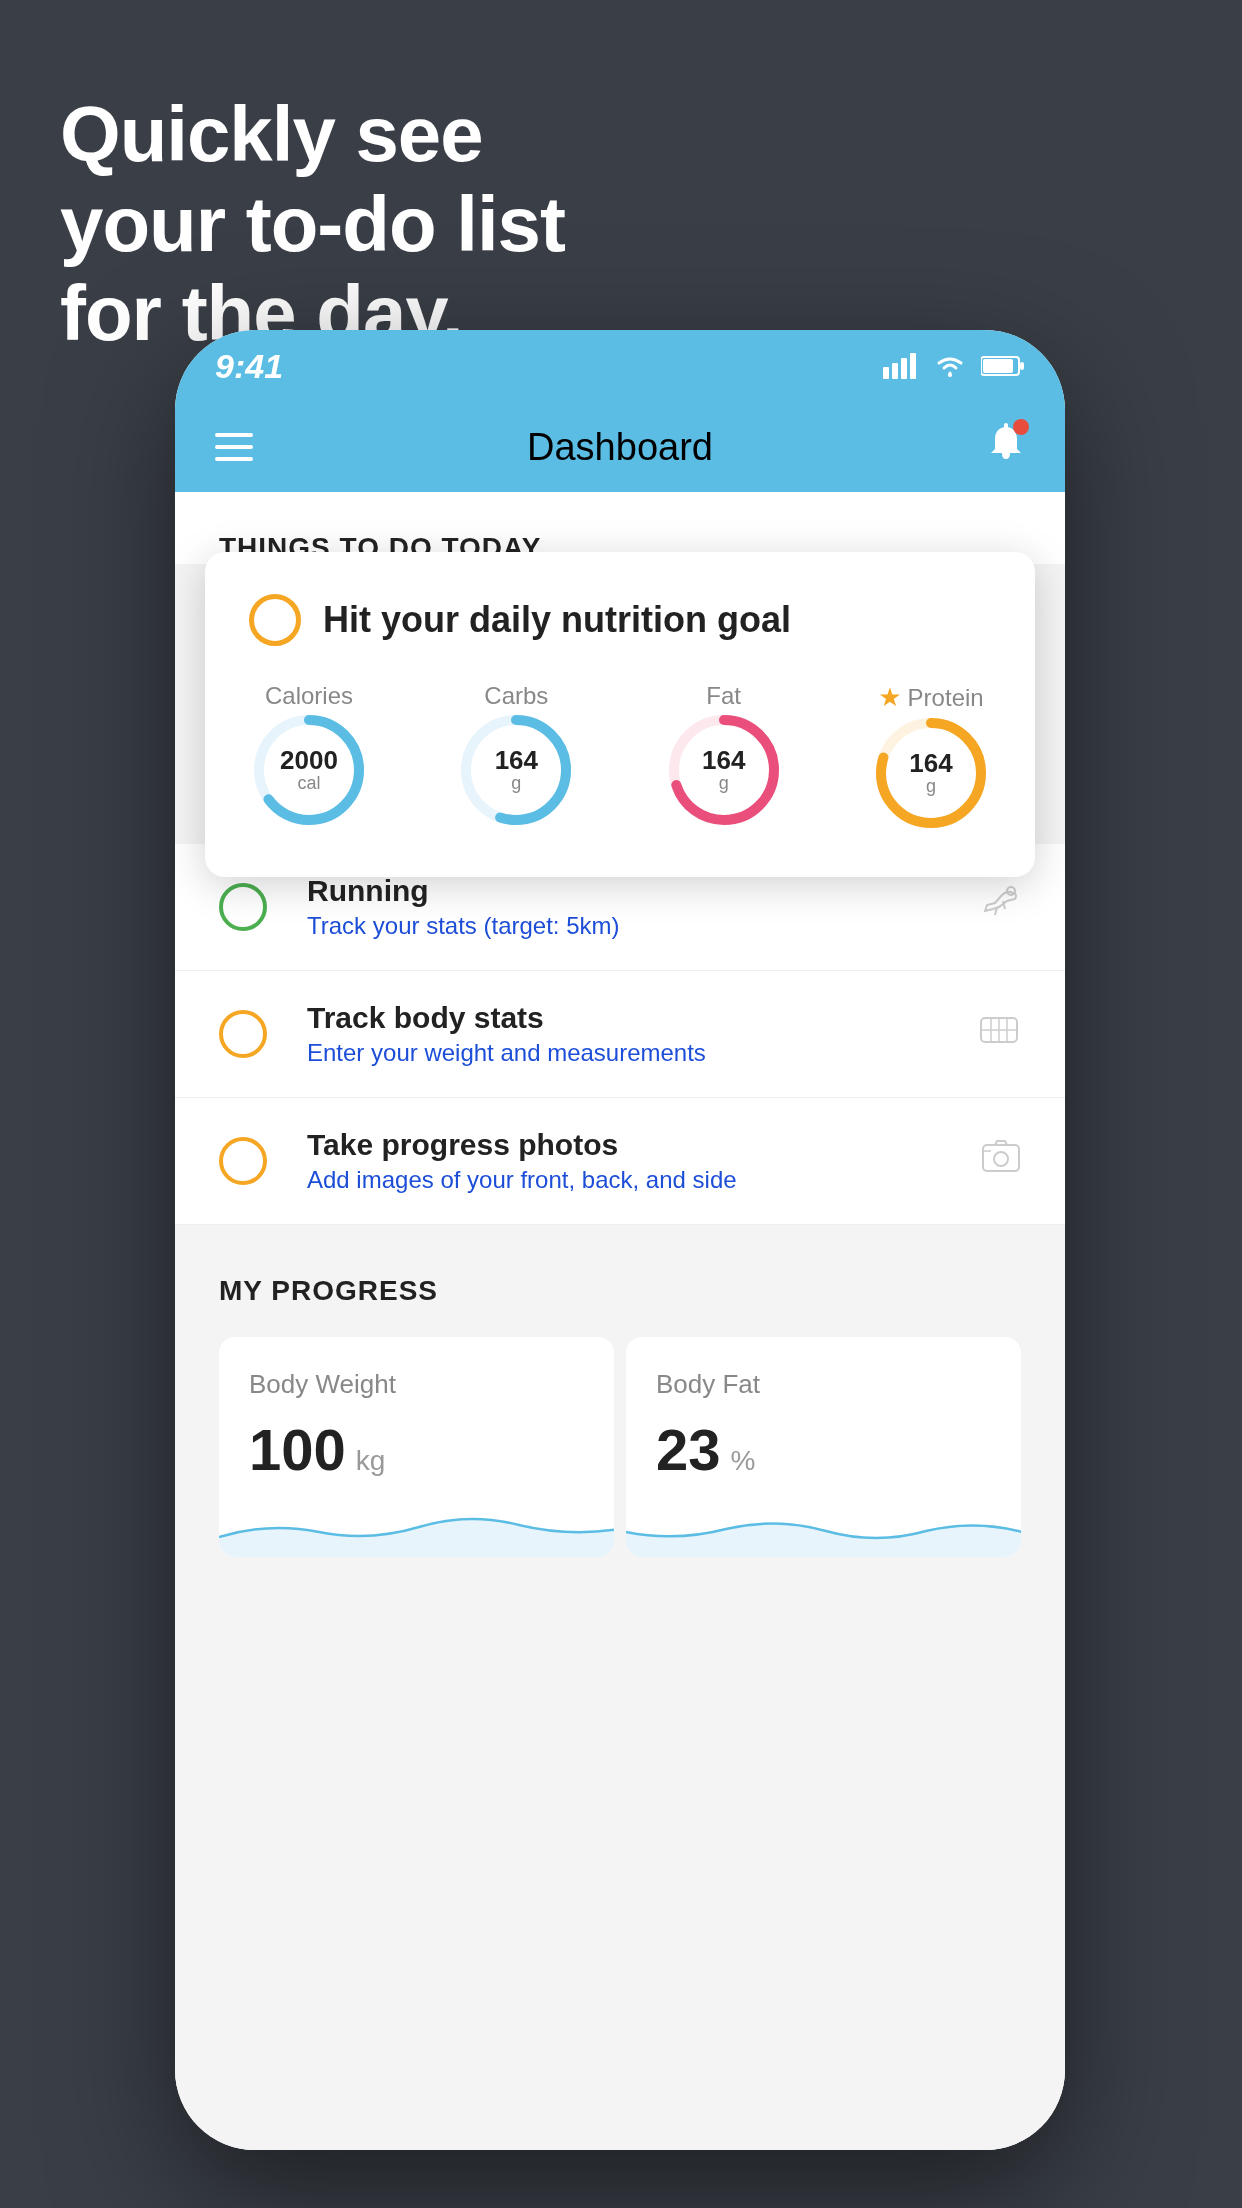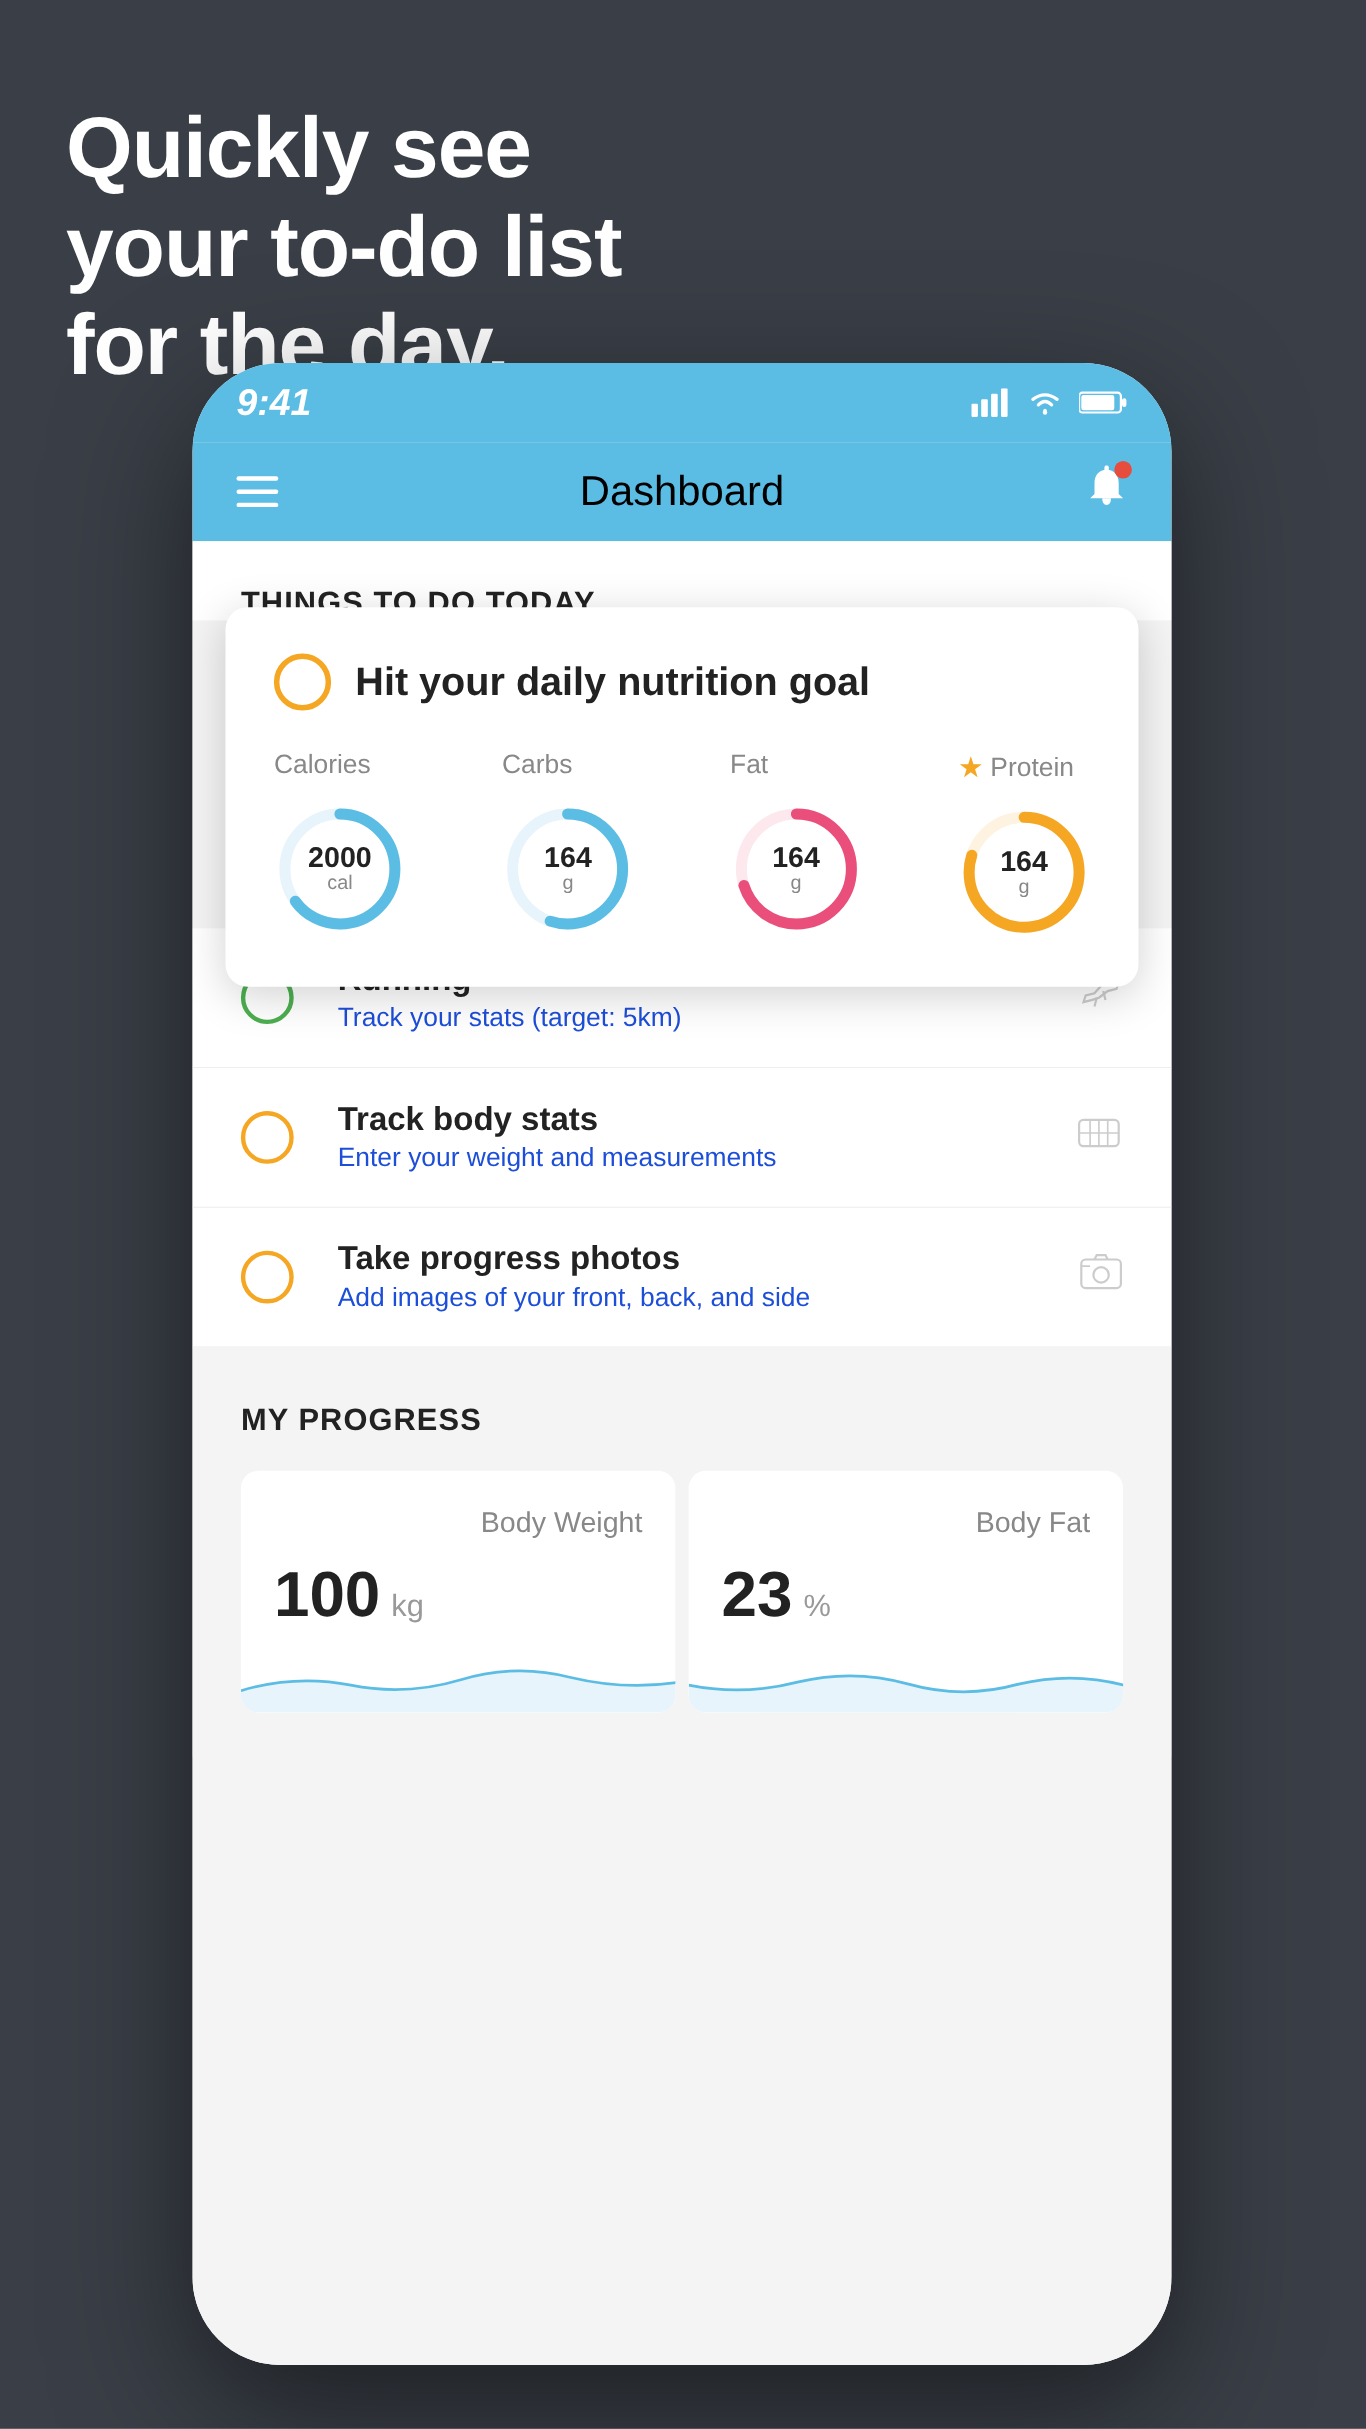--- a/index.html
+++ b/index.html
@@ -156,22 +156,22 @@
 
     
     .nutrition-row {
       display: flex;
       justify-content: space-between;
       align-items: flex-start;
     }
     .nutrition-item {
       display: flex;
       flex-direction: column;
-      align-items: flex-start;
-      gap: 20px;
+      align-items: center;
+      gap: 0;
     }
     .nutrition-label {
       font-size: 24px;
       color: #888;
       display: flex;
       align-items: center;
       gap: 6px;
     }
     .star-icon {
       color: #f5a623;
@@ -250,21 +250,20 @@
     .progress-title {
       font-size: 28px;
       font-weight: 800;
       letter-spacing: 1px;
       color: #222;
       margin-bottom: 30px;
     }
     .progress-cards {
       display: flex;
       gap: 12px;
-      text-align: right;
     }
     .progress-card {
       flex: 1;
       background: #fff;
       border-radius: 16px;
       padding: 32px 30px 0;
       overflow: hidden;
       height: 220px;
       position: relative;
     }

